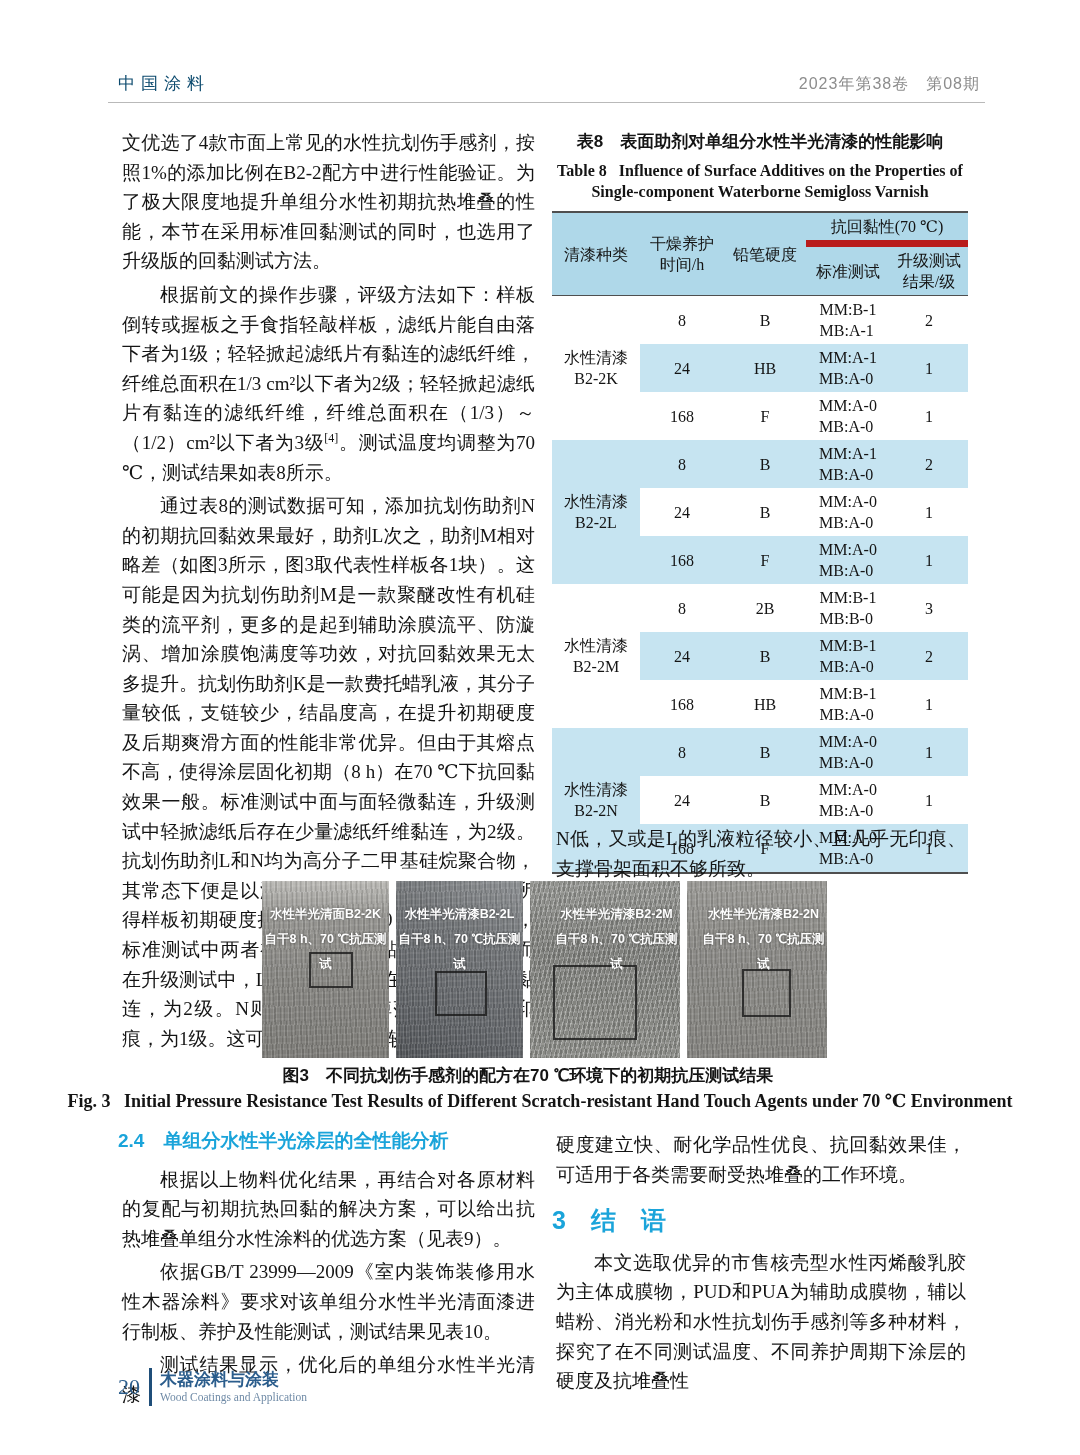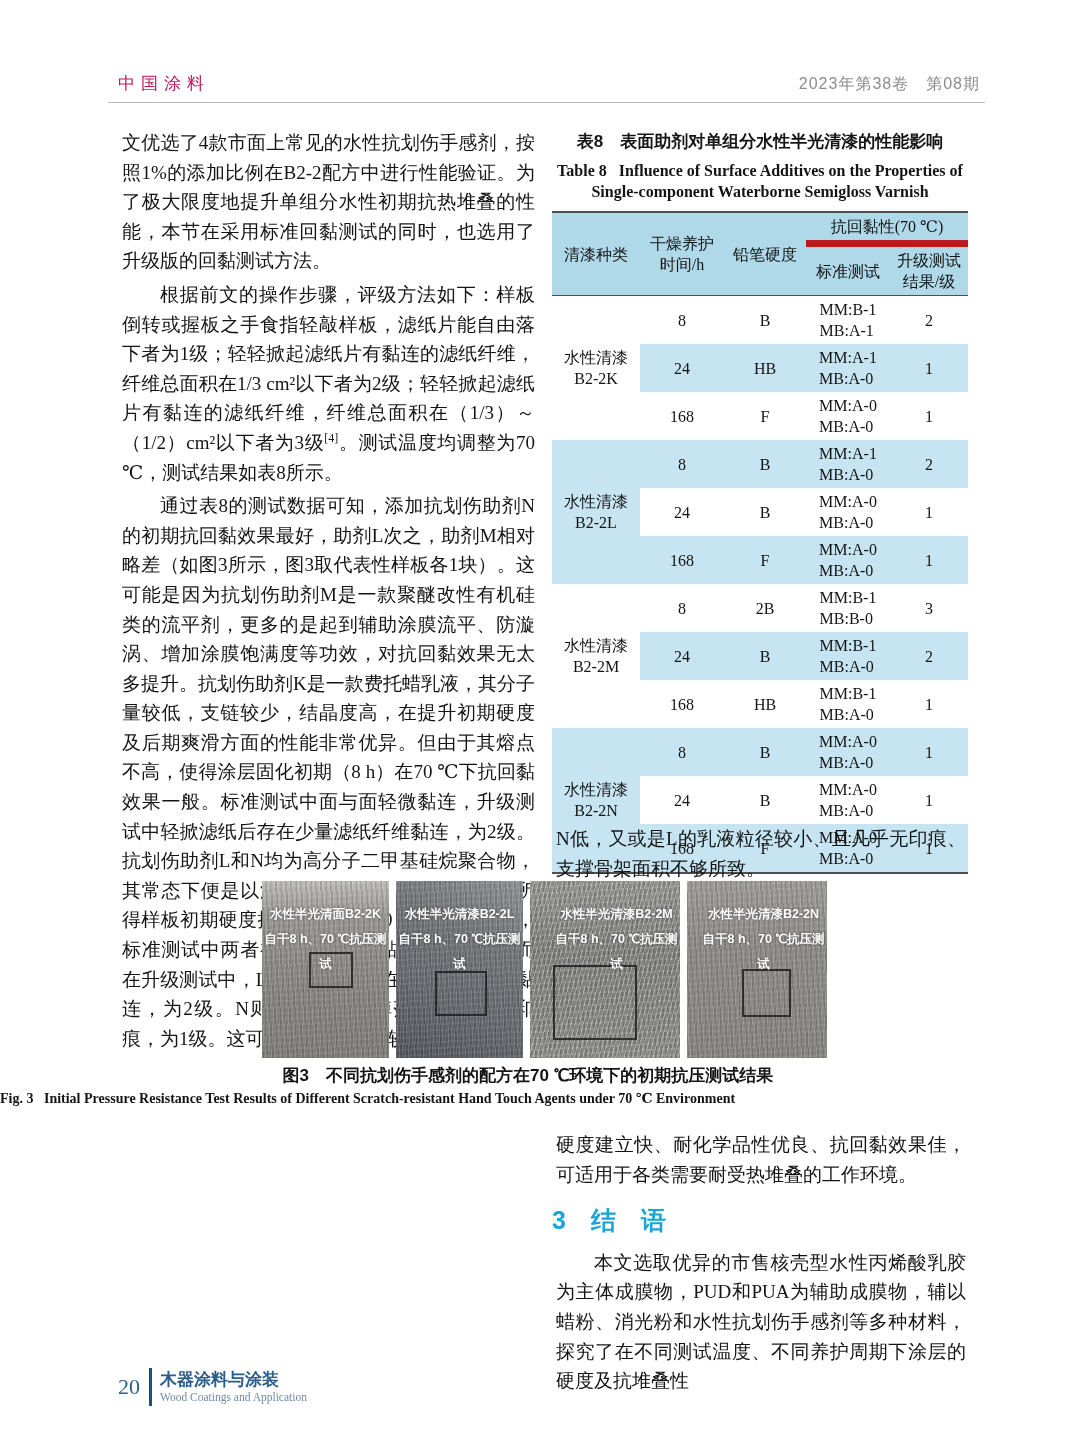--- a/index.html
+++ b/index.html
@@ -1,20 +1,20 @@
 <!DOCTYPE html>
 <html><head>
 <meta charset="utf-8">
 <style>
   html,body{margin:0;padding:0;background:#e8e8e8;}
   .page{width:1080px;height:1455px;position:relative;background:#ffffff;
         font-family:"Liberation Serif","DejaVu Serif",serif;color:#141414;overflow:hidden;}
   
   .jr-left{position:absolute;left:118px;top:72px;font-family:"Liberation Sans",sans-serif;
-           font-size:17px;color:#be185d;letter-spacing:6px;}
+           font-size:17px;color:#0c4a6e;letter-spacing:6px;}
   .jr-right{position:absolute;right:100px;top:74px;font-family:"Liberation Sans",sans-serif;
             font-size:16px;color:#8d8d8d;letter-spacing:1px;}
   .jr-rule{position:absolute;left:108px;top:102px;width:877px;height:1px;background:#b9b9b9;}
   
   .col{position:absolute;font-size:19px;line-height:29.6px;text-align:justify;}
   .col p{margin:4px;}
   .col p.ind{text-indent:2em;}
   .lcol-top{left:118px;top:124px;width:421px;}
   .rcol-after{left:552px;top:820px;width:418px;}
   .lcol-bot{left:118px;top:1126px;width:421px;}
@@ -59,22 +59,22 @@
   .ph-label{position:relative;margin-top:21px;text-align:center;color:#fff;
             font-family:"Liberation Sans",sans-serif;font-weight:bold;font-size:12.5px;
             line-height:25px;text-shadow:0 0 3px rgba(0,0,0,0.45);z-index:2;}
   .ph-square{position:absolute;border:2px solid rgba(25,25,25,0.8);z-index:1;}
   .sq-k{left:47px;top:71px;width:40px;height:32px;}
   .sq-l{left:39px;top:90px;width:48px;height:41px;}
   .sq-m{left:23px;top:84px;width:80px;height:71px;}
   .sq-n{left:55px;top:88px;width:45px;height:44px;}
   .fig-cap-zh{position:absolute;left:0;top:1064px;width:1056px;text-align:center;
               font-family:"Liberation Sans",sans-serif;font-weight:bold;font-size:17px;white-space:pre-wrap;}
-  .fig-cap-en{position:absolute;left:0;top:1090px;width:1080px;text-align:left;
-              font-weight:bold;font-size:14px;white-space:pre-wrap;}
+  .fig-cap-en{position:absolute;left:0;top:1090px;width:1080px;text-align:center;
+              font-weight:bold;font-size:18px;white-space:pre-wrap;}
   
   .h24{font-family:"Liberation Sans",sans-serif;font-weight:bold;font-size:19px;
        color:#1aa4da;margin:0 0 9px 0;text-align:left;white-space:pre-wrap;}
   .h3x{font-family:"Liberation Sans",sans-serif;font-weight:bold;font-size:25px;
        color:#1aa4da;margin:17px 0 12px 0;text-align:left;white-space:pre-wrap;}
   
   .footer{position:absolute;left:118px;top:1368px;display:flex;align-items:center;}
   .pg-num{font-size:22px;color:#2b5d8c;margin-right:9px;}
   .ft-bar{width:3px;height:38px;background:#1f4e79;margin-right:8px;}
   .ft-zh{font-family:"Liberation Sans",sans-serif;font-weight:bold;font-size:17px;
@@ -254,20 +254,26 @@
         <div>水性半光清漆B2-2N</div>
         <div>自干8 h、70 ℃抗压测试</div>
       </div>
       <div class="ph-square sq-n"></div>
     </div>
   </div>
 
   <div class="fig-cap-zh">图3　不同抗划伤手感剂的配方在70 ℃环境下的初期抗压测试结果</div>
   <div class="fig-cap-en">Fig. 3   Initial Pressure Resistance Test Results of Different Scratch-resistant Hand Touch Agents under 70 ℃ Environment</div>
 
+  <div class="col lcol-bot">
+    <div class="h24">2.4　单组分水性半光涂层的全性能分析</div>
+    <p class="ind">根据以上物料优化结果，再结合对各原材料的复配与初期抗热回黏的解决方案，可以给出抗热堆叠单组分水性涂料的优选方案（见表9）。</p>
+    <p class="ind">依据GB/T 23999—2009《室内装饰装修用水性木器涂料》要求对该单组分水性半光清面漆进行制板、养护及性能测试，测试结果见表10。</p>
+    <p class="ind">测试结果显示，优化后的单组分水性半光清漆，</p>
+  </div>
 
   <div class="col rcol-bot">
     <p>硬度建立快、耐化学品性优良、抗回黏效果佳，可适用于各类需要耐受热堆叠的工作环境。</p>
     <div class="h3x">3　结　语</div>
     <p class="ind">本文选取优异的市售核壳型水性丙烯酸乳胶为主体成膜物，PUD和PUA为辅助成膜物，辅以蜡粉、消光粉和水性抗划伤手感剂等多种材料，探究了在不同测试温度、不同养护周期下涂层的硬度及抗堆叠性</p>
   </div>
 
   <div class="footer">
     <div class="pg-num">20</div>
     <div class="ft-bar"></div>

